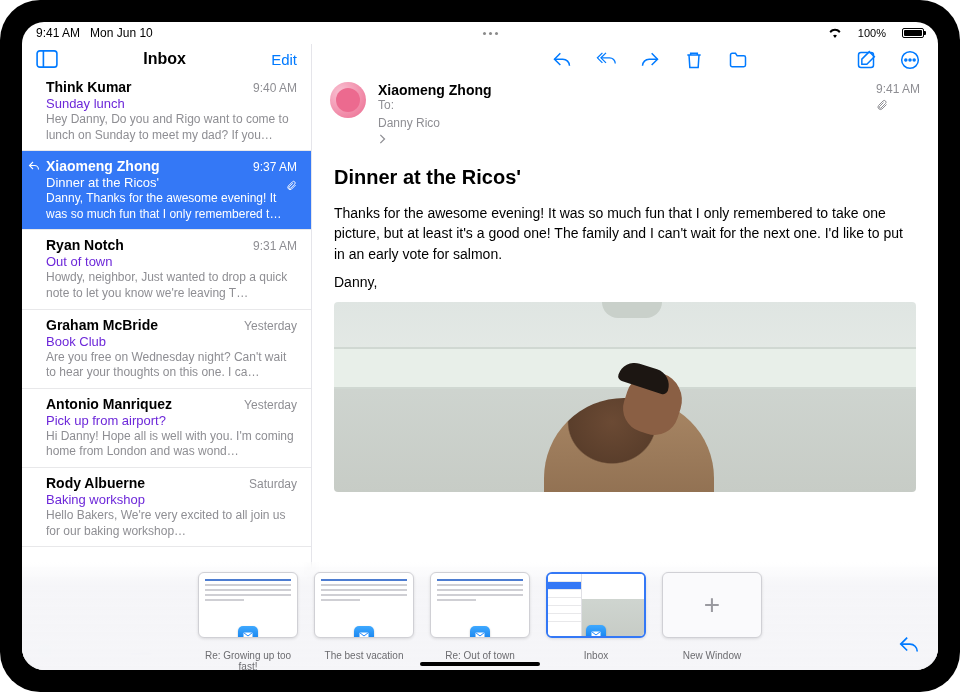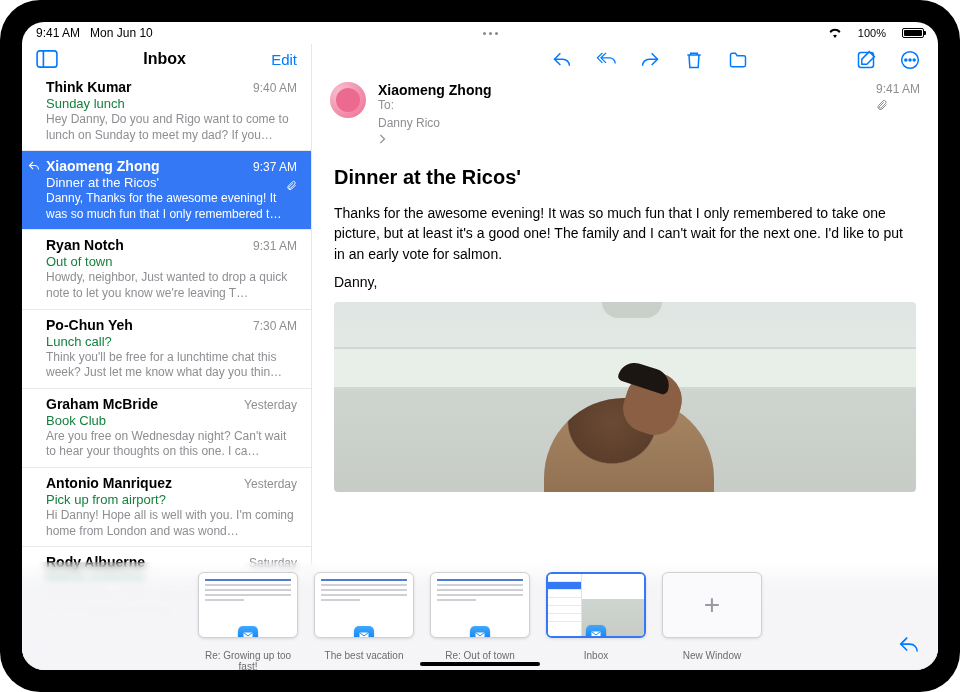--- a/index.html
+++ b/index.html
@@ -80,21 +80,21 @@
     padding: 7px 14px 7px 24px;
     border-bottom: 1px solid #e8e8ea;
     position: relative;
     cursor: pointer;
   }
   .msg-item .sender-row {
     display:flex; justify-content:space-between; align-items:baseline;
   }
   .msg-item .sender { font-size: 14px; font-weight: 600; }
   .msg-item .time { font-size: 12px; color: #8e8e93; }
-  .msg-item .subject { font-size: 13px; color:#15803d; margin-top:1px;}
+  .msg-item .subject { font-size: 13px; color:#6d28d9; margin-top:1px;}
   .msg-item .preview { font-size: 12px; color: #8e8e93; line-height:1.3; margin-top:1px;
     display:-webkit-box; -webkit-line-clamp:2; -webkit-box-orient:vertical; overflow:hidden;}
   .msg-item.selected {
     background: #3478f6;
   }
   .msg-item.selected .sender,
   .msg-item.selected .subject,
   .msg-item.selected .preview,
   .msg-item.selected .time { color: #fff; }
   .msg-item.selected::before {
@@ -341,28 +341,20 @@
             <div class="msg-item">
               <div class="sender-row">
                 <span class="sender">Ryan Notch</span>
                 <span class="time">9:31 AM</span>
               </div>
               <div class="subject">Out of town</div>
               <div class="preview">Howdy, neighbor, Just wanted to drop a quick note to let you know we're leaving T…</div>
             </div>
             <div class="msg-item">
               <div class="sender-row">
-                <span class="sender">Po-Chun Yeh</span>
-                <span class="time">7:30 AM</span>
-              </div>
-              <div class="subject">Lunch call?</div>
-              <div class="preview">Think you'll be free for a lunchtime chat this week? Just let me know what day you thin…</div>
-            </div>
-            <div class="msg-item">
-              <div class="sender-row">
                 <span class="sender">Graham McBride</span>
                 <span class="time">Yesterday</span>
               </div>
               <div class="subject">Book Club</div>
               <div class="preview">Are you free on Wednesday night? Can't wait to hear your thoughts on this one. I ca…</div>
             </div>
             <div class="msg-item">
               <div class="sender-row">
                 <span class="sender">Antonio Manriquez</span>
                 <span class="time">Yesterday</span>

